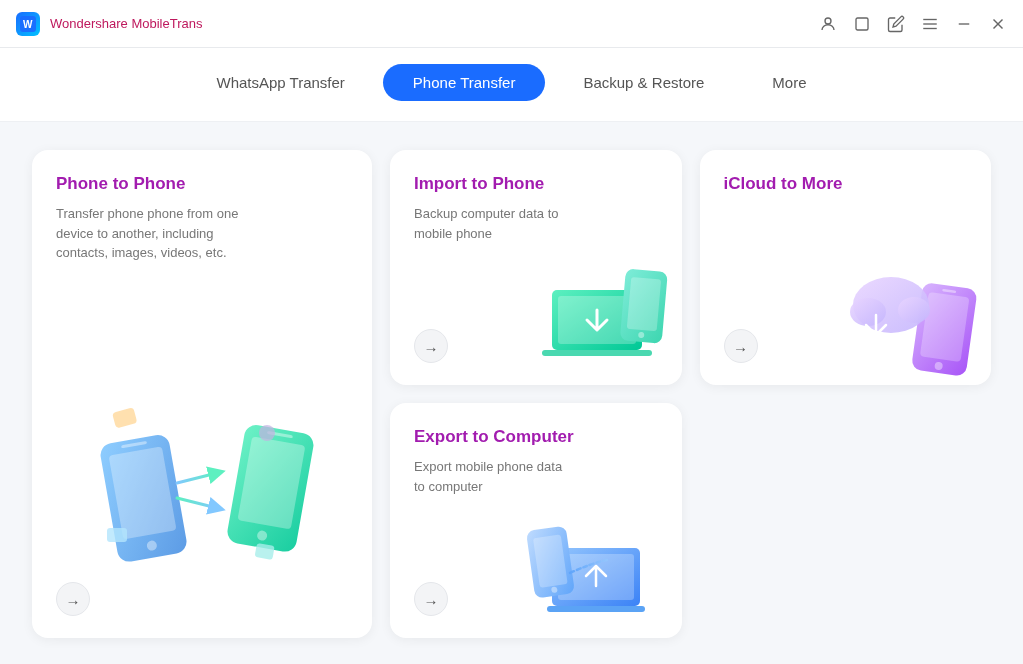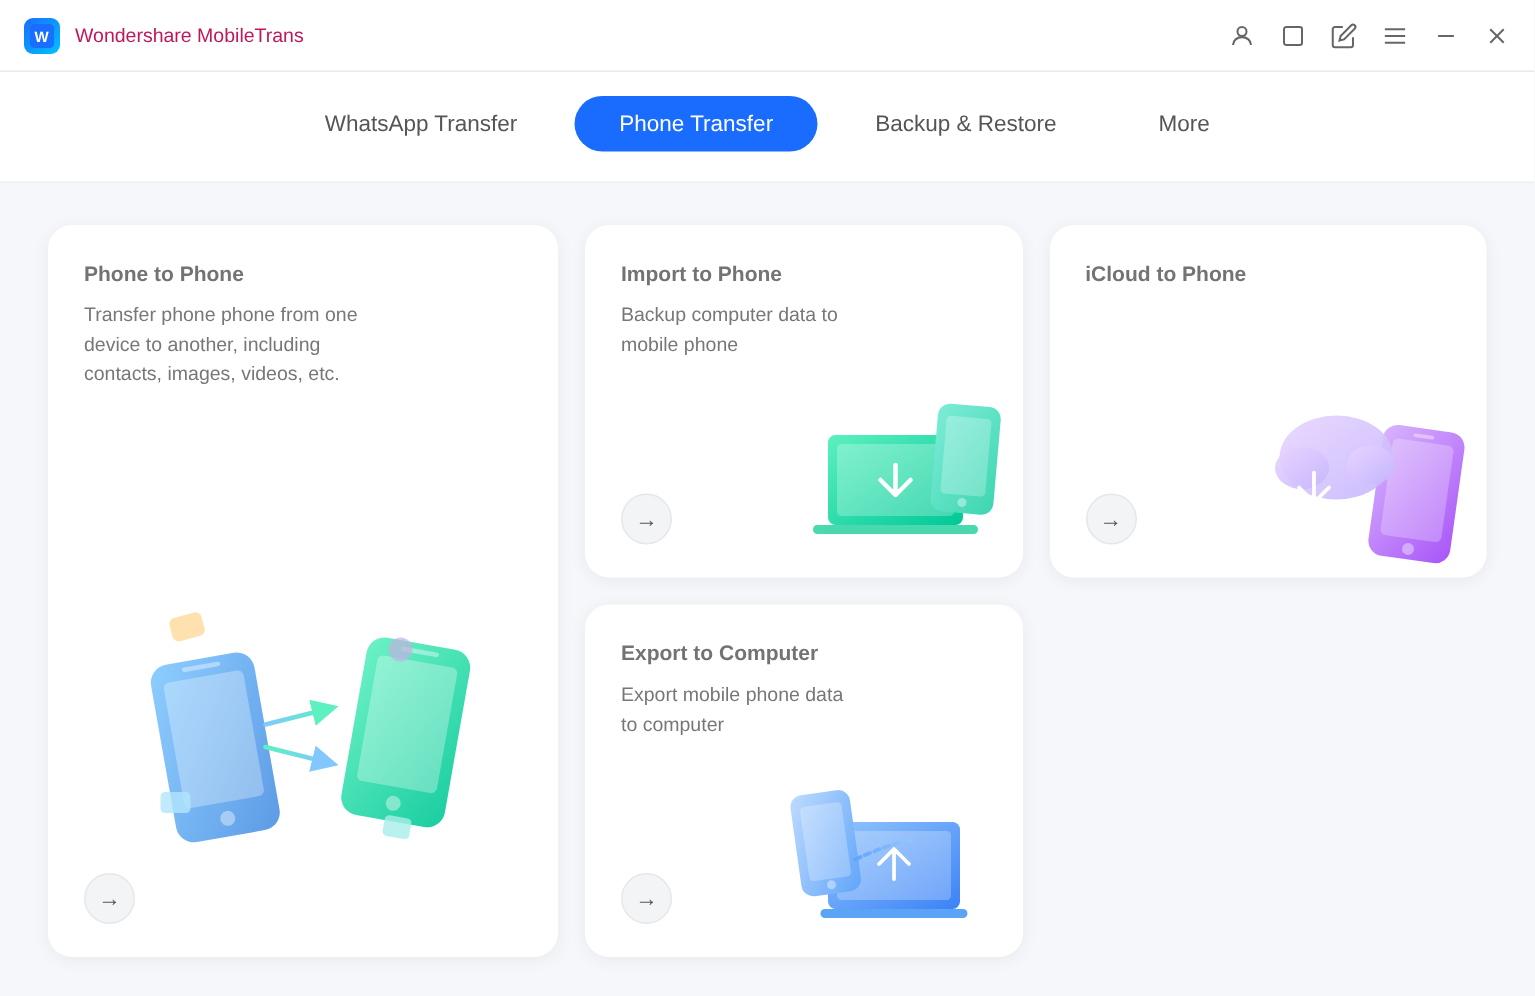--- a/index.html
+++ b/index.html
@@ -103,23 +103,23 @@
       overflow: hidden;
       cursor: pointer;
       transition: box-shadow 0.2s;
     }
 
     .card-large {
       grid-row: span 2;
     }
 
     .card-title {
-      font-size: 14px;
+      font-size: 17px;
       font-weight: 700;
-      color: #737373;
+      color: #a21caf;
       margin-bottom: 10px;
     }
     .card-desc {
       font-size: 13px;
       color: #777;
       line-height: 1.5;
       max-width: 200px;
     }
 
     .arrow-btn {
@@ -338,21 +338,21 @@
             <stop offset="100%" stop-color="#3dd6b0"></stop>
           </linearGradient>
         </defs>
       </svg>
     </div>
 
     <div class="arrow-btn">→</div>
   </div>
 
   <div class="card card-small">
-    <div class="card-title">iCloud to Phone</div>
+    <div class="card-title">iCloud to More</div>
 
     <div class="icloud-illus">
       <svg width="145" height="125" viewBox="0 0 145 125" fill="none">
 
         <g transform="translate(70, 25) rotate(8, 30, 55)">
           <rect x="5" y="5" width="55" height="88" rx="10" fill="url(#phonePurp)"></rect>
           <rect x="12" y="14" width="41" height="65" rx="4" fill="rgba(255,255,255,0.25)"></rect>
           <circle cx="32" cy="86" r="4" fill="rgba(255,255,255,0.4)"></circle>
           <rect x="25" y="9" width="14" height="2.5" rx="1.5" fill="rgba(255,255,255,0.4)"></rect>
         </g>

